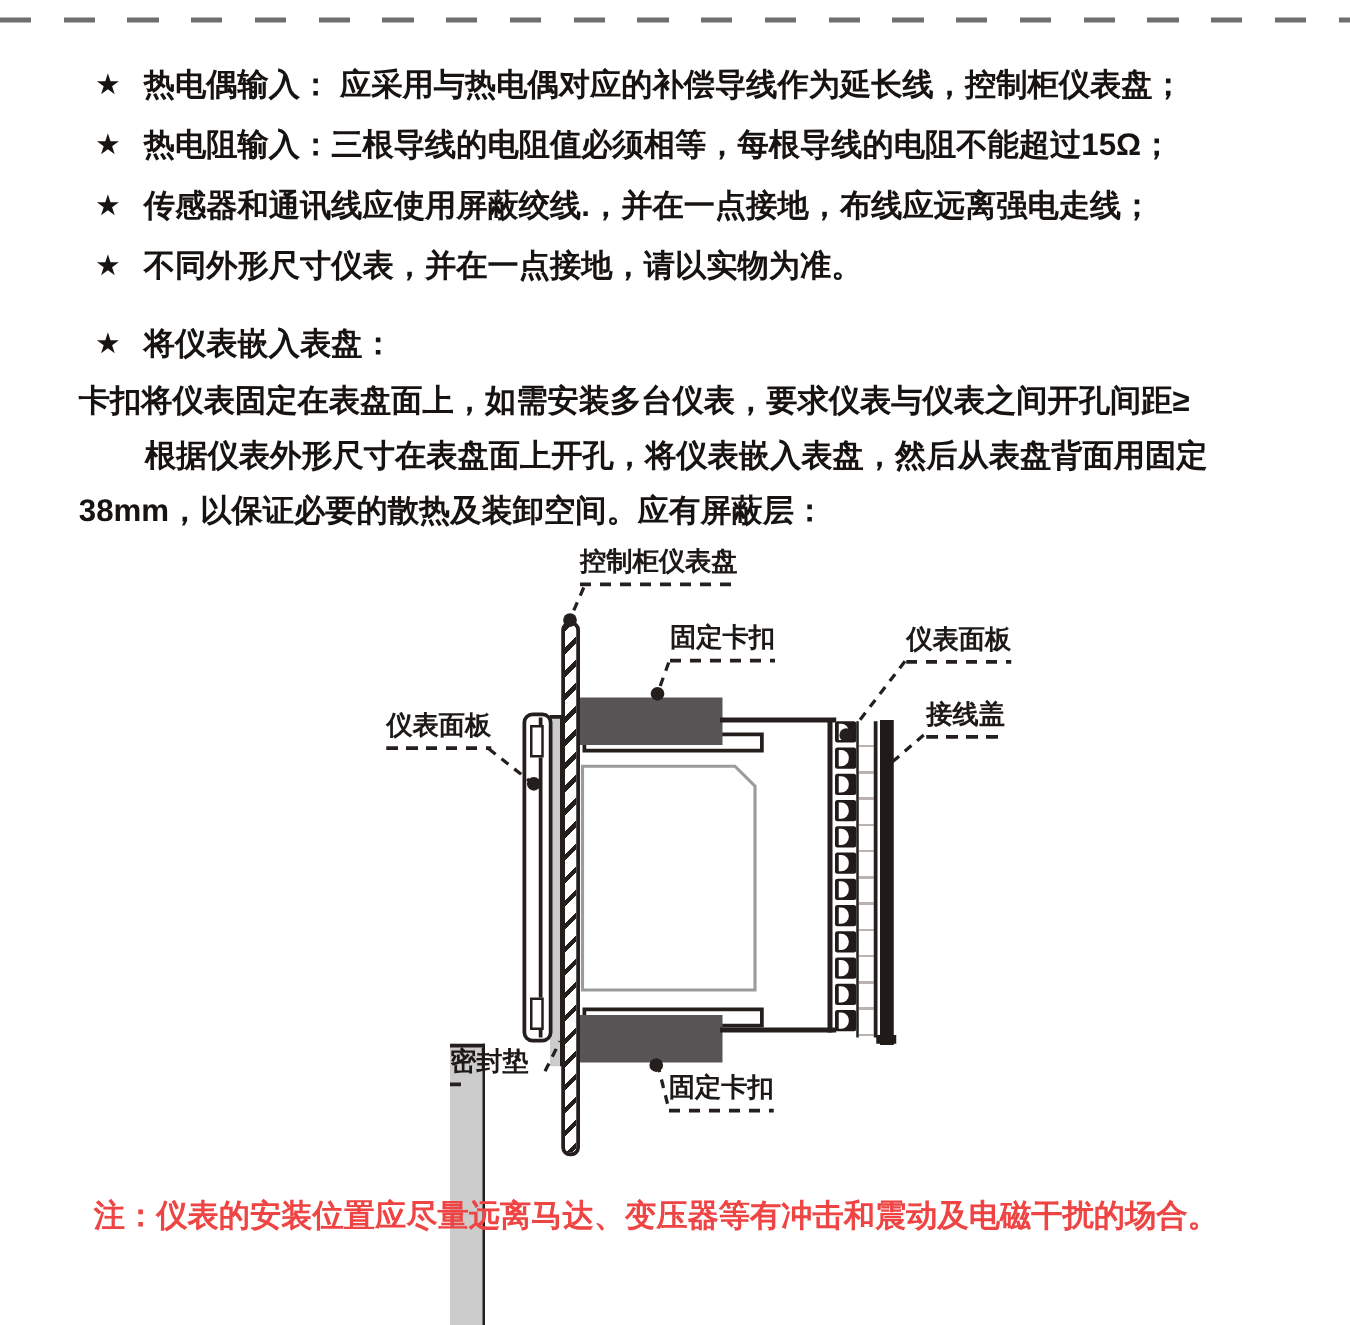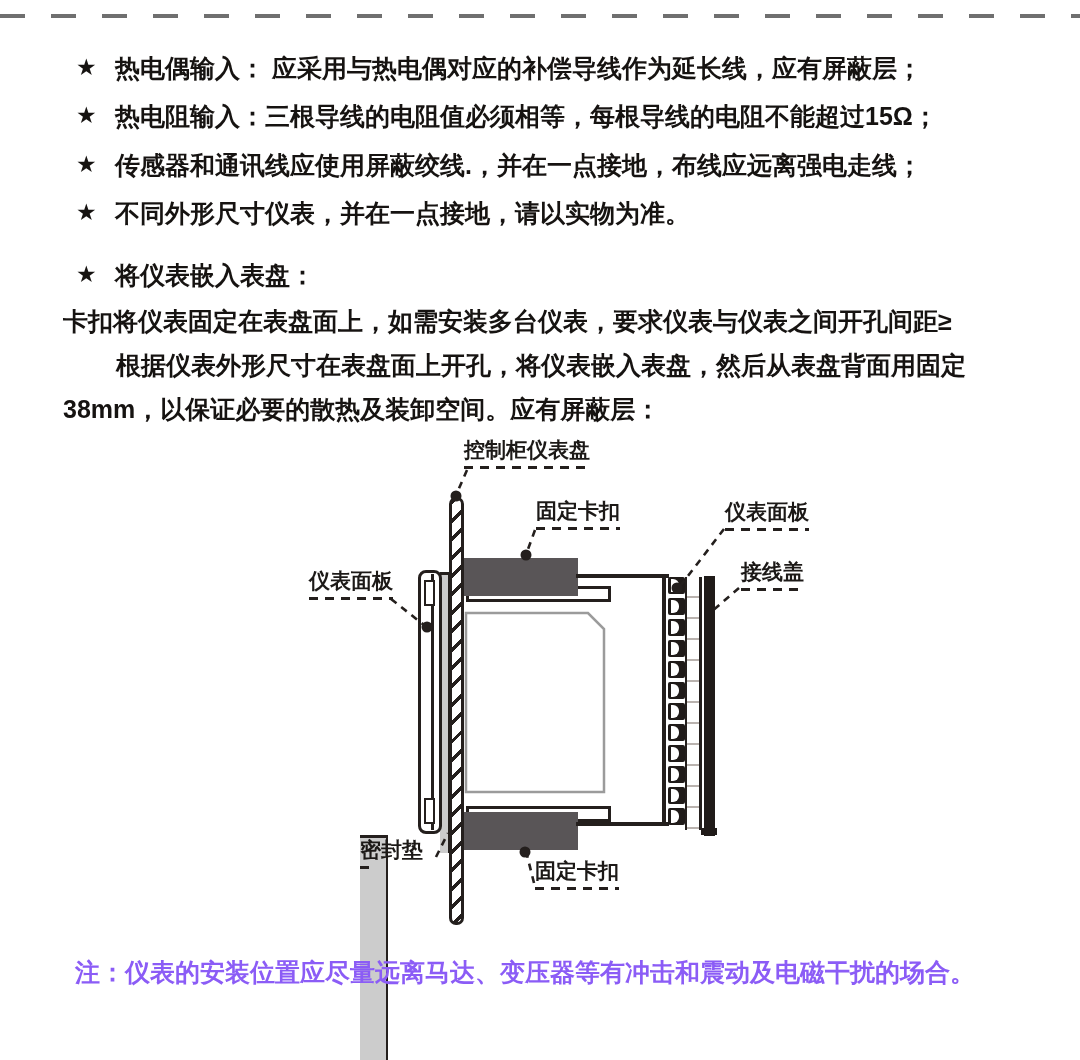--- a/index.html
+++ b/index.html
@@ -13,21 +13,21 @@
     background:repeating-linear-gradient(90deg,#6f6f6f 0 25px,transparent 25px 51px);
   }
   
   .bullet{position:absolute;left:76px;display:flex;align-items:flex-start;
     font-size:25px;font-weight:700;line-height:1.2;white-space:nowrap;color:#161311;}
   .bullet .star{width:39px;flex:0 0 39px;font-size:23px;padding-top:1px;}
   .para{position:absolute;left:63px;top:299px;width:960px;font-size:25px;font-weight:700;
     line-height:44px;color:#161311;}
   .para .pline.first{padding-left:53px;}
   .note{position:absolute;left:75px;top:956px;font-size:25px;font-weight:700;
-    white-space:nowrap;color:#8b5cf6;}
+    white-space:nowrap;color:#ef4444;}
 
   
   .diagram{position:absolute;left:0;top:430px;width:1080px;height:520px;margin-left:21px;}
   .d{position:absolute;box-sizing:border-box;}
 
   .panel-bar{left:428px;top:67px;width:15px;height:428px;border:3px solid #241f1d;border-radius:7px;
     background:repeating-linear-gradient(135deg,#241f1d 0 3.5px,#ffffff 3.5px 13px);}
   .gasket{left:419px;top:142px;width:10px;height:281px;background:#cccccc;
     border-right:2px solid #241f1d;border-top:3px solid #241f1d;}
   .bezel{left:397px;top:140px;width:24px;height:264px;border:3px solid #241f1d;border-radius:8px;background:#ffffff;}
@@ -70,21 +70,21 @@
 </style>
 </head>
 <body>
 
 <div class="page">
 
   <div class="top-dash"></div>
 
   <div class="bullet" style="top:53px">
     <span class="star">★</span>
-    <span>热电偶输入： 应采用与热电偶对应的补偿导线作为延长线，应有屏蔽层；</span>
+    <span>热电偶输入： 应采用与热电偶对应的补偿导线作为延长线，控制柜仪表盘；</span>
   </div>
   <div class="bullet" style="top:101px">
     <span class="star">★</span>
     <span>热电阻输入：三根导线的电阻值必须相等，每根导线的电阻不能超过15Ω；</span>
   </div>
   <div class="bullet" style="top:150px">
     <span class="star">★</span>
     <span>传感器和通讯线应使用屏蔽绞线.，并在一点接地，布线应远离强电走线；</span>
   </div>
   <div class="bullet" style="top:198px">

